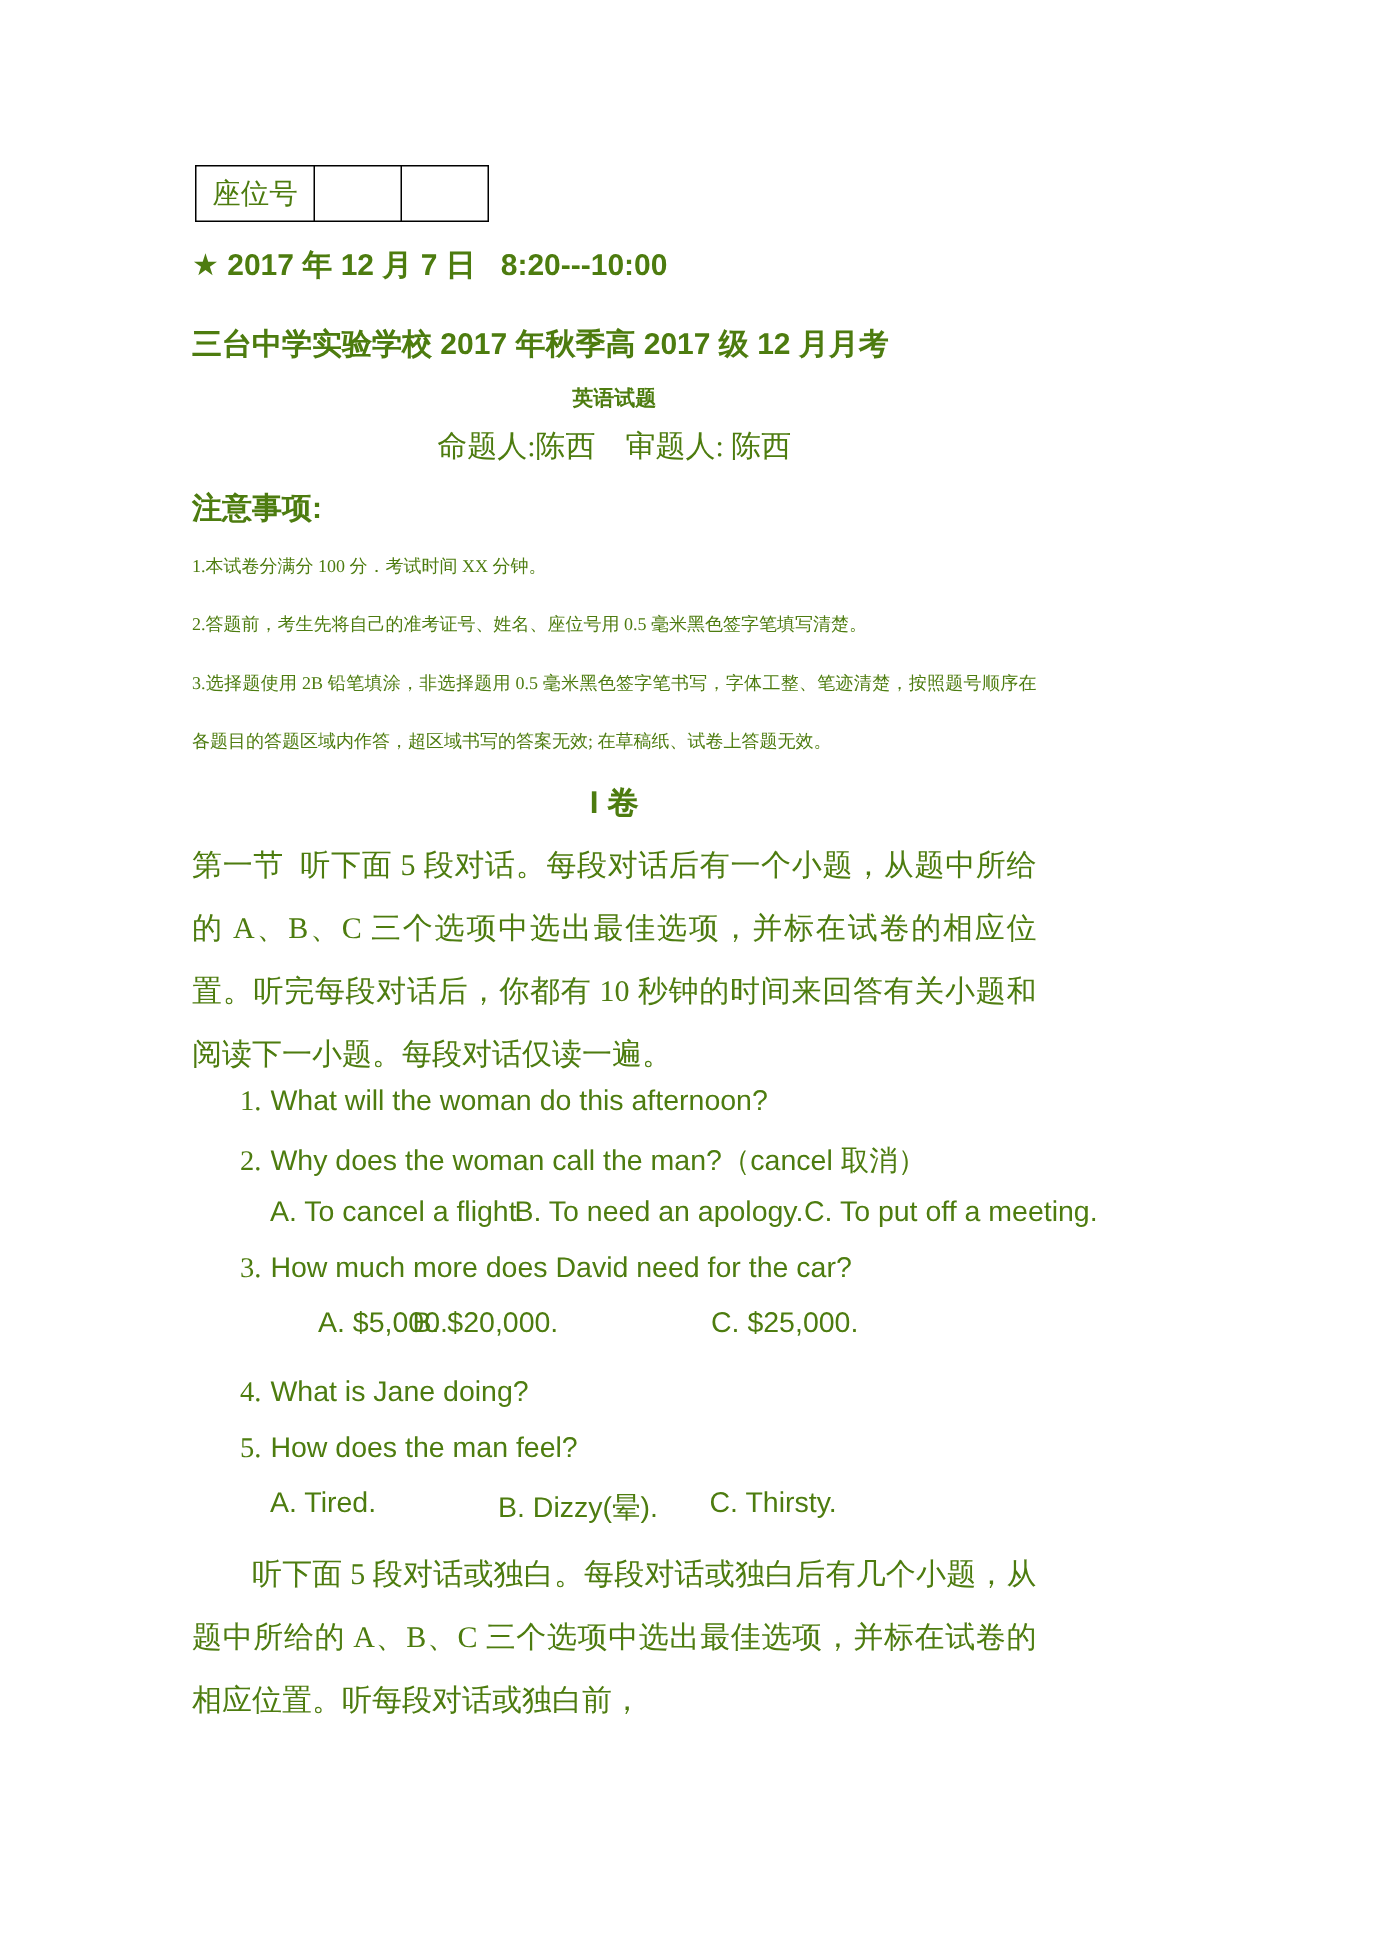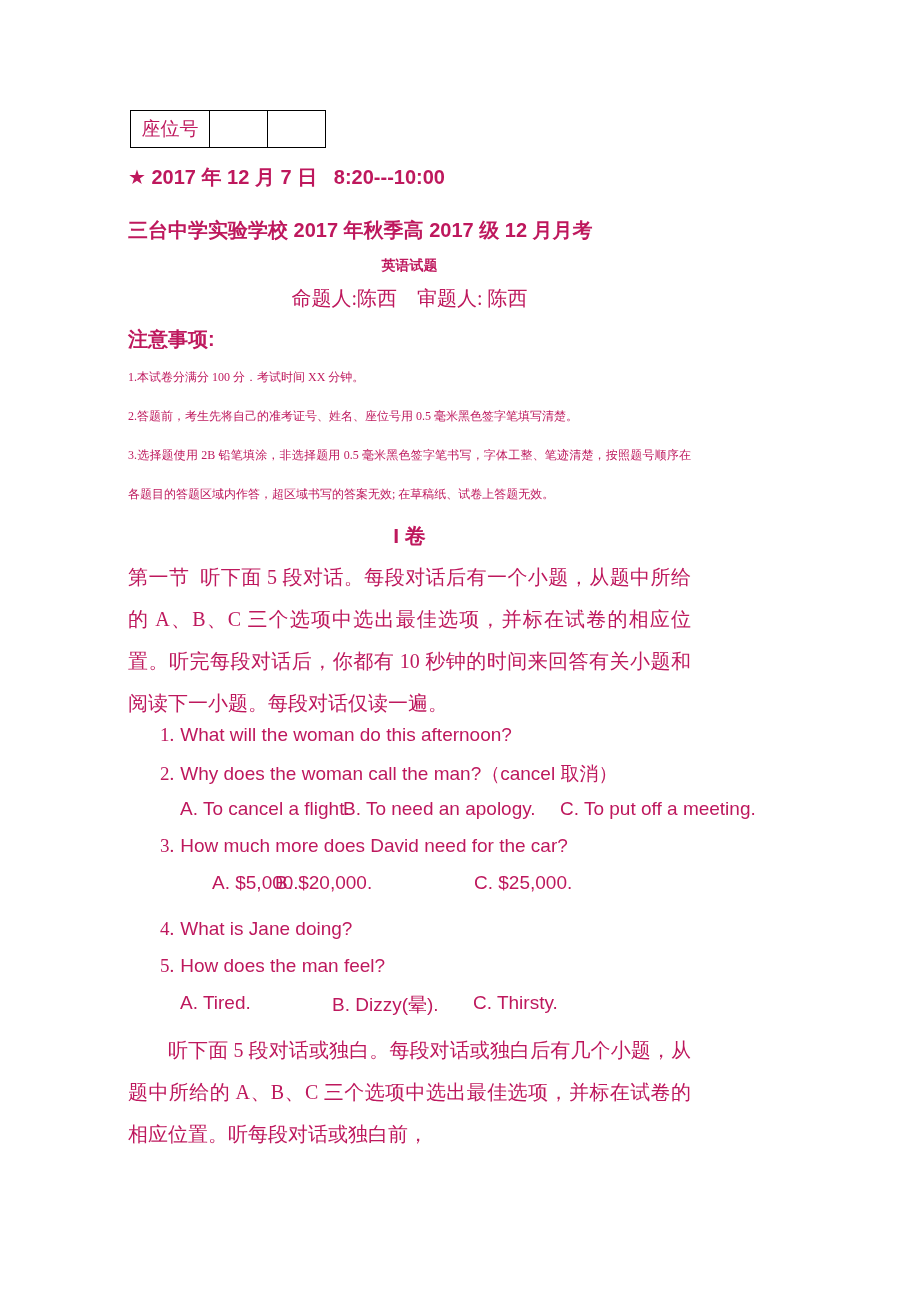--- a/index.html
+++ b/index.html
@@ -2,21 +2,21 @@
 <html><head>
 <meta charset="utf-8">
 <style>
   html,body{margin:0;padding:0;background:#ffffff;}
   .page{
     position:relative;
     width:816px;height:1302px;
     box-sizing:border-box;
     padding:110px 125px 0 128px;
     background:#ffffff;
-    color:#be185d;
+    color:#4d7c0f;
     overflow:hidden;
     font-family:"Liberation Serif","DejaVu Serif",serif;
   }
   
   .seat-table{border-collapse:collapse;margin:0 0 16px 2px;}
   .seat-table td{
     border:1.5px solid #000;
     height:34px;
     font-size:19px;
     text-align:center;
@@ -49,21 +49,21 @@
   
   .q-line{position:relative;height:37px;font-size:19px;
           font-family:"Liberation Sans","DejaVu Sans",sans-serif;}
   .q-line .q-num{
      font-family:"Liberation Serif","DejaVu Serif",serif;
      display:inline-block;padding-left:32px;margin-right:6px;}
   .opt-row{position:relative;height:37px;font-size:19px;
           font-family:"Liberation Sans","DejaVu Sans",sans-serif;}
   .opt{position:absolute;top:0;white-space:pre;}
   .q1o .oA{left:52px}.q1o .oB{left:257px}.q1o .oC{left:397px}
-  .q2o .oA{left:52px}.q2o .oB{left:215px}.q2o .oC{left:432px}
+  .q2o .oA{left:52px}.q2o .oB{left:215px}.q2o .oC{left:408px}
   .q3o .oA{left:84px}.q3o .oB{left:147px}.q3o .oC{left:346px}
   .q4o .oA{left:52px}.q4o .oB{left:168px}.q4o .oC{left:305px}
   .q5o .oA{left:52px}.q5o .oB{left:204px}.q5o .oC{left:345px}
   .gap-before{margin-top:9px;}
 </style>
 </head>
 <body>
 
 <div class="page">
 

